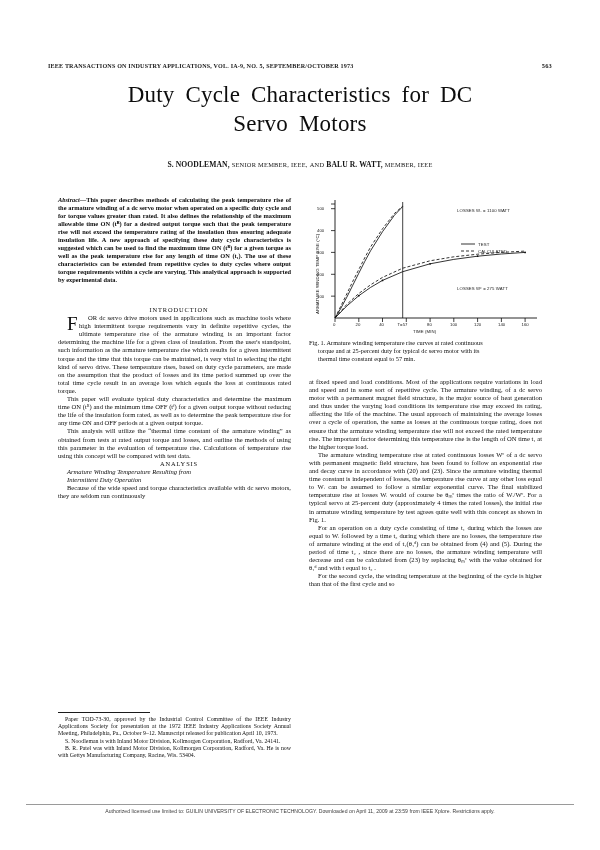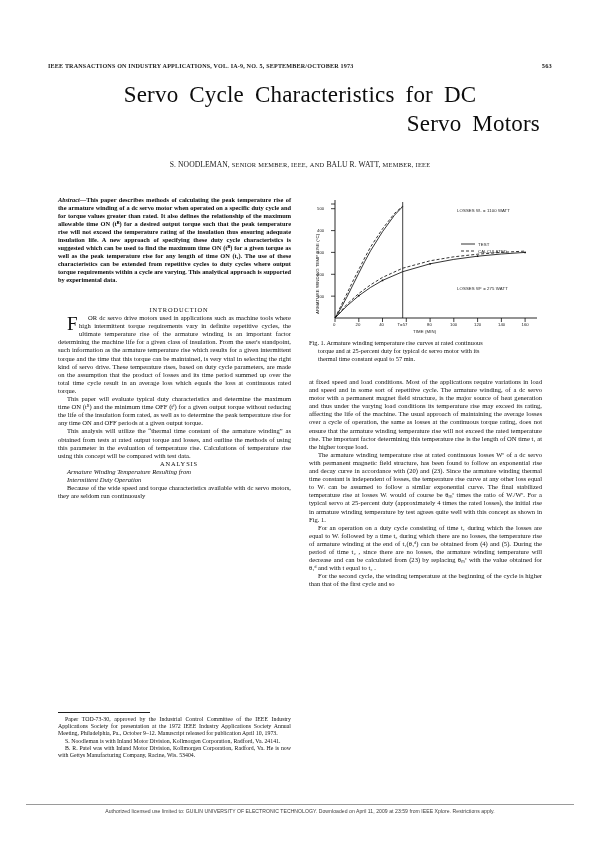--- a/index.html
+++ b/index.html
@@ -46,33 +46,33 @@
     top: 80px;
     width: 480px;
     text-align: center;
     font-size: 23px;
     line-height: 29px;
     font-weight: normal;
     letter-spacing: 0.2px;
     color: #0d0d0d;
   }
   .title .l1 { display: block; word-spacing: 5px; }
-  .title .l2 { display: block; word-spacing: 5px; text-align: right; }
+  .title .l2 { display: block; word-spacing: 5px; }
 
   .byline {
     position: absolute;
     left: 60px;
     top: 160px;
     width: 480px;
     text-align: center;
     font-size: 7.6px;
     color: #141414;
     letter-spacing: 0.1px;
   }
-  .byline .nm { font-variant: normal; }
+  .byline .nm { font-variant: normal; font-weight: bold; }
   .byline .sc { font-size: 6.4px; letter-spacing: 0.25px; }
 
   
   .col {
     position: absolute;
     top: 190px;
     width: 233px;
     font-size: 6.55px;
     line-height: 8.1px;
     text-align: justify;
@@ -236,21 +236,21 @@
 <body>
 
 <div class="page">
 
   <div class="runhead">
     <span class="journal">IEEE TRANSACTIONS ON INDUSTRY APPLICATIONS, VOL. IA-9, NO. 5, SEPTEMBER/OCTOBER 1973</span>
     <span class="pageno">563</span>
   </div>
 
   <div class="title">
-    <span class="l1">Servo Cycle Characteristics for DC</span>
+    <span class="l1">Duty Cycle Characteristics for DC</span>
     <span class="l2">Servo Motors</span>
   </div>
 
   <div class="byline">
     <span class="nm">S. NOODLEMAN,</span>
     <span class="sc">SENIOR MEMBER, IEEE,</span>
     <span class="sc">AND</span>
     <span class="nm">BALU R. WATT,</span>
     <span class="sc">MEMBER, IEEE</span>
   </div>

